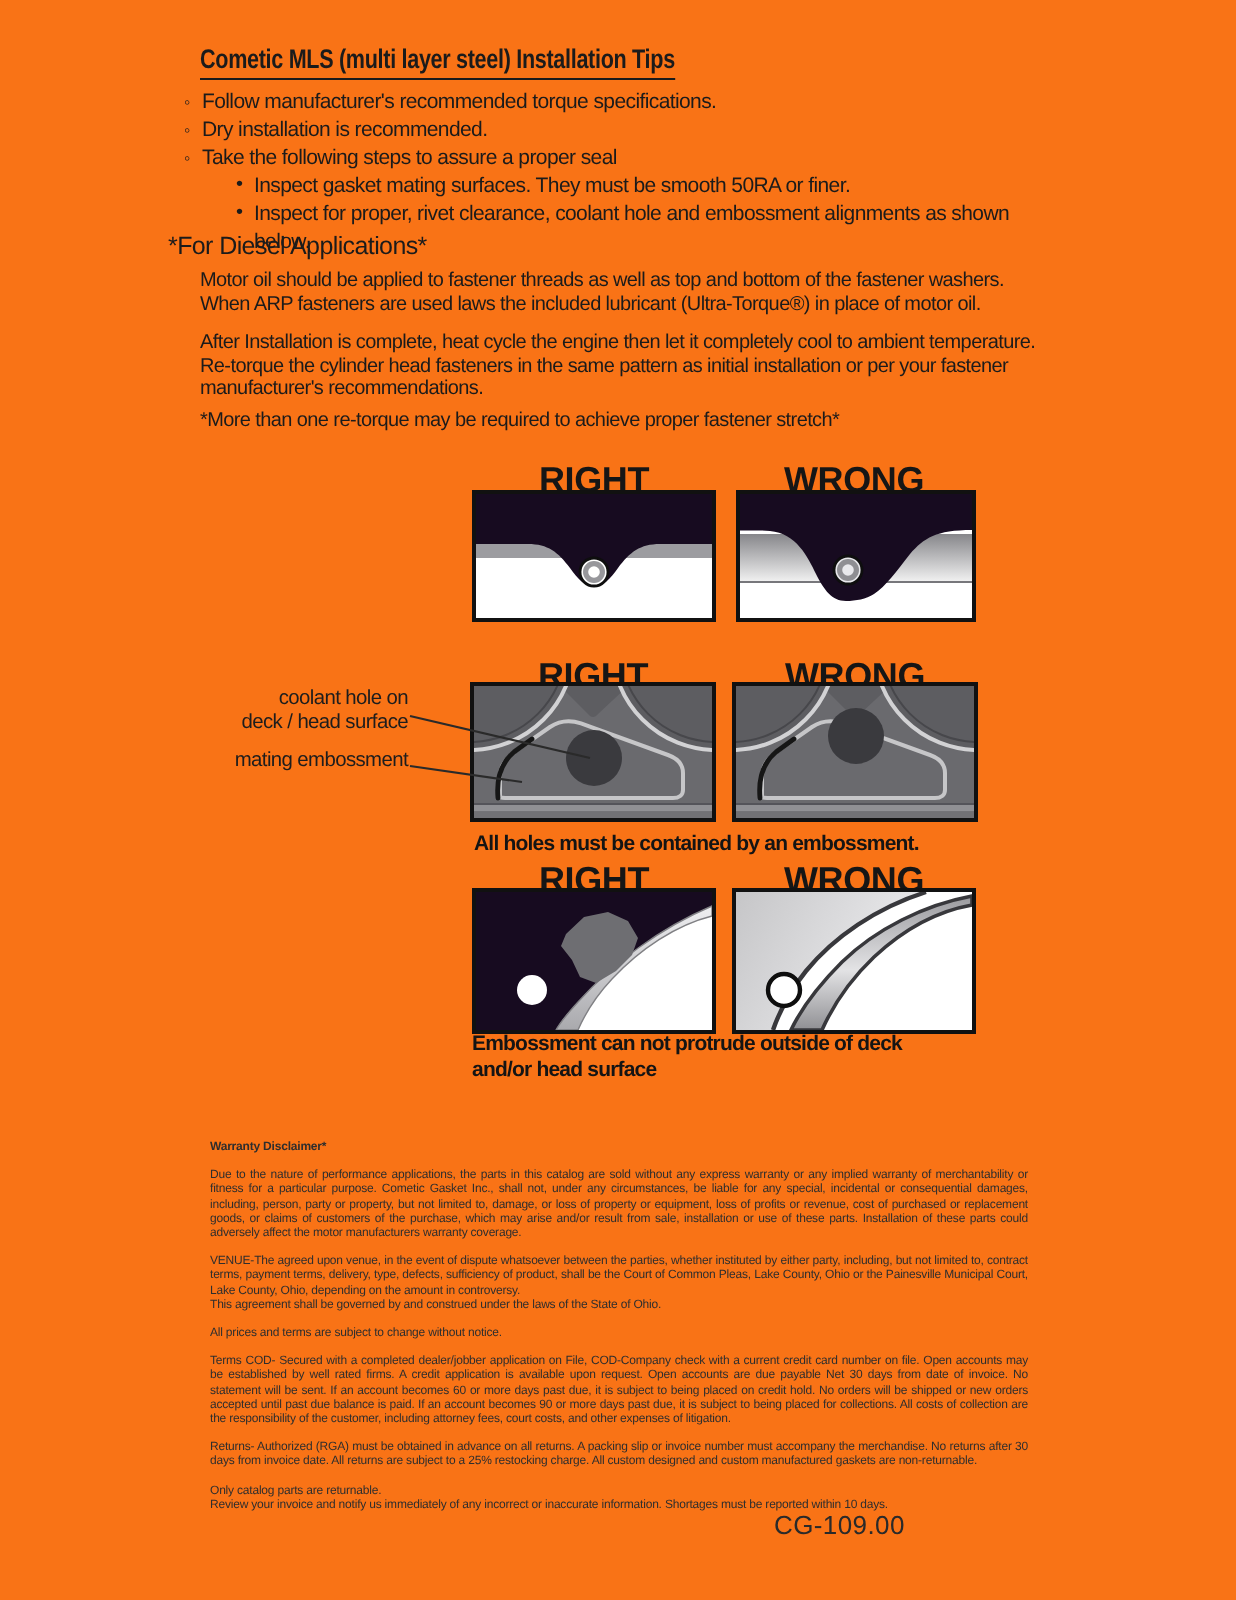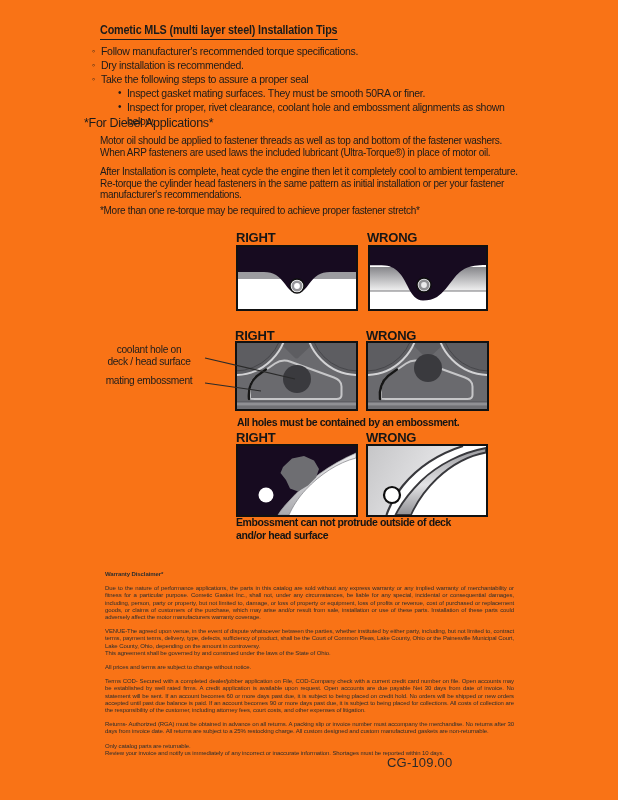--- a/index.html
+++ b/index.html
@@ -17,32 +17,32 @@
   .tips{left:92px;top:44px;width:440px;font-size:10.5px;letter-spacing:-0.3px;}
   .tip-row{display:flex;line-height:14px;}
   .tip-row .mk{width:9px;flex:none;font-size:9px;line-height:14px;}
   .tip-row.sub{margin-left:26px;}
   .tip-row.sub .mk{font-size:10px;}
   
   .diesel-h{left:84px;top:116px;font-size:12.5px;font-weight:normal;letter-spacing:-0.3px;}
   .bodypara{left:100px;width:422px;font-size:10px;line-height:11.5px;letter-spacing:-0.3px;}
   .p1{top:135px;} .p2{top:166px;} .p3{top:205px;}
   
-  .fig-label{font-size:13px;font-weight:bold;letter-spacing:-0.2px;color:#161616;}
+  .fig-label{font-size:18px;font-weight:bold;letter-spacing:-0.2px;text-align:center;color:#161616;}
   .cap{font-size:10.5px;font-weight:bold;letter-spacing:-0.4px;color:#141414;line-height:12.5px;}
   .lbl-r1a{left:236px;top:230px;width:122px;} .lbl-r1b{left:367px;top:230px;width:120px;}
   .box-r1a{left:236px;top:245px;} .box-r1b{left:368px;top:245px;}
   .cap-r1{left:236px;top:312px;width:280px;}
   .lbl-r2a{left:235px;top:328px;width:123px;} .lbl-r2b{left:366px;top:328px;width:123px;}
   .box-r2a{left:235px;top:341px;} .box-r2b{left:366px;top:341px;}
   .cap-r2{left:237px;top:416px;width:280px;}
   .lbl-r3a{left:236px;top:430px;width:122px;} .lbl-r3b{left:366px;top:430px;width:122px;}
   .box-r3a{left:236px;top:444px;} .box-r3b{left:366px;top:444px;}
   .cap-r3{left:236px;top:516px;width:280px;}
-  .callout{font-size:10.2px;line-height:11.5px;letter-spacing:-0.3px;text-align:center;color:#1d1d1d;}
+  .callout{font-size:10.2px;line-height:11.5px;letter-spacing:-0.3px;text-align:right;color:#1d1d1d;}
   .co-coolant{left:94px;top:344px;width:110px;}
   .co-emb{left:94px;top:375px;width:110px;}
   .co-lines{left:202px;top:352px;}
   svg{display:block;}
   
   .legal{left:105px;top:571px;width:409px;font-size:6px;line-height:7.2px;
     letter-spacing:-0.1px;color:#2e2e2e;text-align:justify;}
   .legal p{margin:0 0 7px 0;white-space:pre-line;}
   .legal .lh{font-weight:bold;margin:0 0 7px 0;}
   

